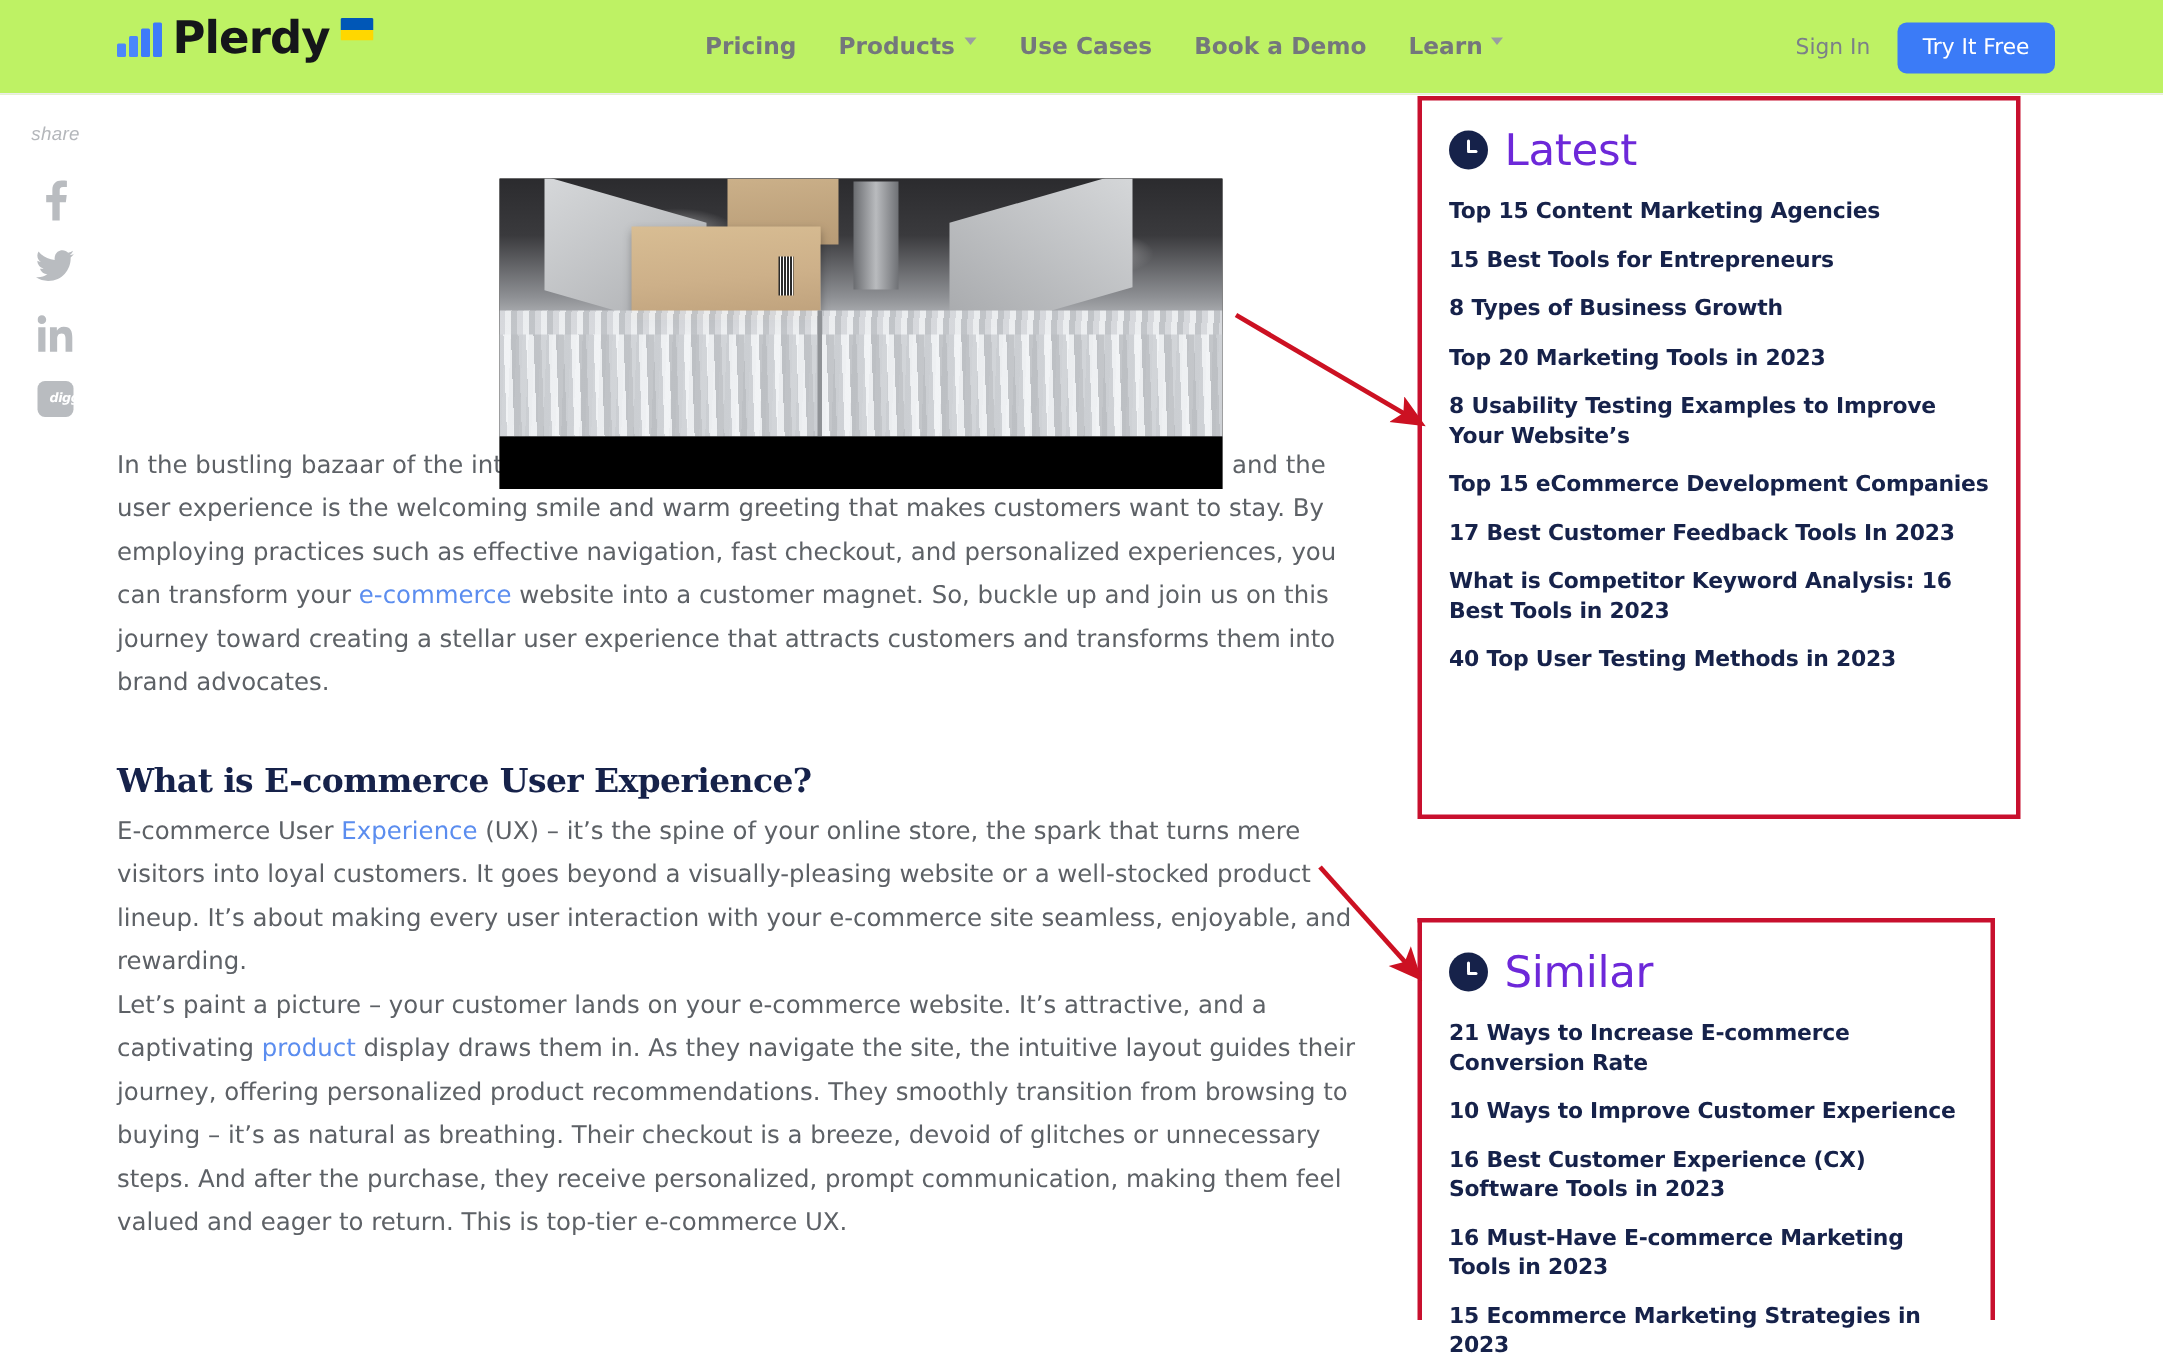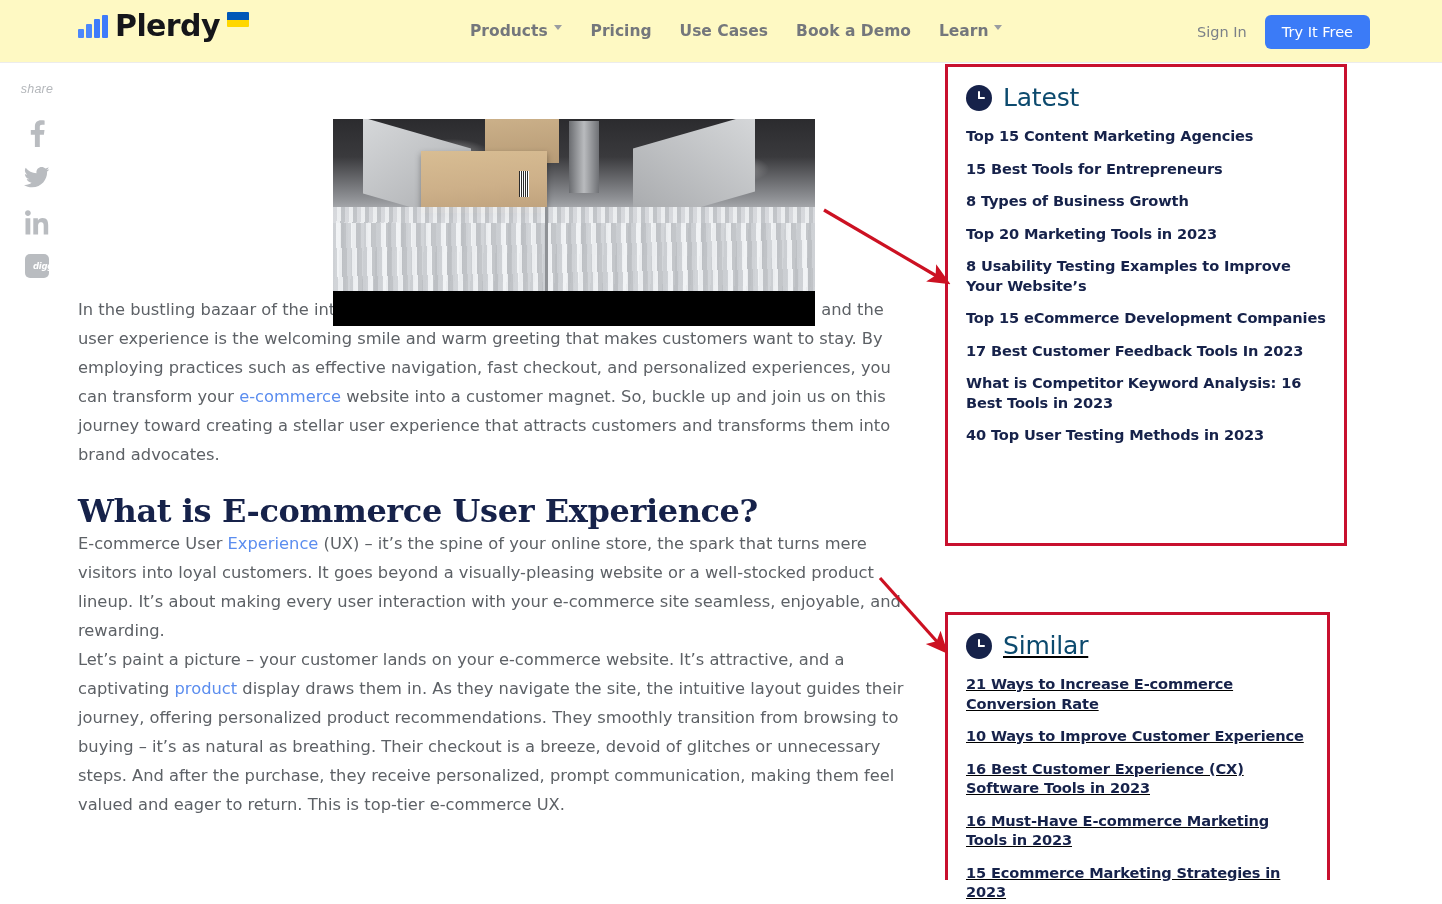--- a/index.html
+++ b/index.html
@@ -8,21 +8,21 @@
     background: #ffffff;
     font-family: "Liberation Sans", sans-serif;
     overflow: hidden;
   }
   body { position: relative; }
 
   
   .header {
     position: absolute; top: 0; left: 0;
     width: 1442px; height: 63px;
-    background: #fef9c3;
+    background: #bef264;
     border-bottom: 1px solid #ececec;
     z-index: 30;
   }
   .logo-wrap {
     position: absolute; left: 78px; top: 11px;
     display: flex; align-items: center; gap: 7px;
     text-decoration: none;
   }
   .logo-bars { display: flex; align-items: flex-end; gap: 2px; height: 23px; }
   .logo-bars i { display: block; width: 6px; background: #3e7bfa; border-radius: 1px; }
@@ -147,50 +147,50 @@
   .v-seam { position:absolute; left:212px; top:88px; width:3px; height:84px; background:#8f9296; }
   .v-letterbox { position:absolute; left:0; top:172px; width:482px; height:35px; background:#000; }
 
   .para {
     font-size: 16.3px; line-height: 29px; color: #5d6166;
     font-family: "DejaVu Sans", sans-serif;
     font-weight: 400;
   }
   .para a, .link { color: #5b8def; text-decoration: none; }
   h2.sec-title {
-    font-size: 32px; line-height: 36px; color: #16224a;
-    font-weight: bold; margin-top: 24px; letter-spacing: -0.4px;
+    font-size: 22px; line-height: 36px; color: #16224a;
+    font-weight: bold; margin-top: 34px; letter-spacing: -0.4px;
     font-family: "DejaVu Serif", serif;
   }
 
   
   .widget {
     position: absolute;
     background: #fff;
     border: 3px solid #c8102e;
     padding: 16px 18px 18px 18px;
   }
   #widget-latest { left: 945px; top: 64px; width: 402px; height: 482px; }
-  #widget-similar { left: 945px; top: 612px; width: 385px; height: 268px; border-bottom: none; text-decoration: underline; }
+  #widget-similar { left: 945px; top: 612px; width: 385px; height: 268px; border-bottom: none; }
 
   .widget-head { display: flex; align-items: center; gap: 11px; margin-bottom: 14px; }
   .clock-icon {
     width: 26px; height: 26px; border-radius: 50%;
     background: #16224a; position: relative; flex: none;
   }
   .clock-icon::before {
     content:""; position:absolute; left:12px; top:6px;
     width:2px; height:8px; background:#fff; border-radius:1px;
   }
   .clock-icon::after {
     content:""; position:absolute; left:12px; top:12.5px;
     width:7px; height:2px; background:#fff; border-radius:1px;
   }
   .widget-title {
-    font-size: 25px; color: #0c4a6e; letter-spacing: -0.2px;
+    font-size: 29px; color: #6d28d9; letter-spacing: -0.2px;
     font-family: "DejaVu Sans", sans-serif; font-weight: 400;
   }
   .widget-list { list-style: none; }
   .widget-list li { margin-bottom: 13px; }
   .widget-list a {
     font-size: 14.6px; line-height: 19.5px; font-weight: bold;
     color: #16224a; text-decoration: none; display: block;
     font-family: "DejaVu Sans", sans-serif; letter-spacing: -0.15px;
   }
 
@@ -210,25 +210,25 @@
     </span>
     <span class="logo-text">Plerdy</span>
     <span class="flag">
       <span class="f-blue"></span>
         <span class="f-yellow"></span>
     </span>
   </div>
 
   <nav class="mainnav">
     <div class="navitem">
+      <span>Pricing</span>
+    </div>
+    <div class="navitem">
       <span>Products</span>
       <span class="chev"></span>
-    </div>
-    <div class="navitem">
-      <span>Pricing</span>
     </div>
     <div class="navitem">
       <span>Use Cases</span>
     </div>
     <div class="navitem">
       <span>Book a Demo</span>
     </div>
     <div class="navitem">
       <span>Learn</span>
       <span class="chev"></span>

